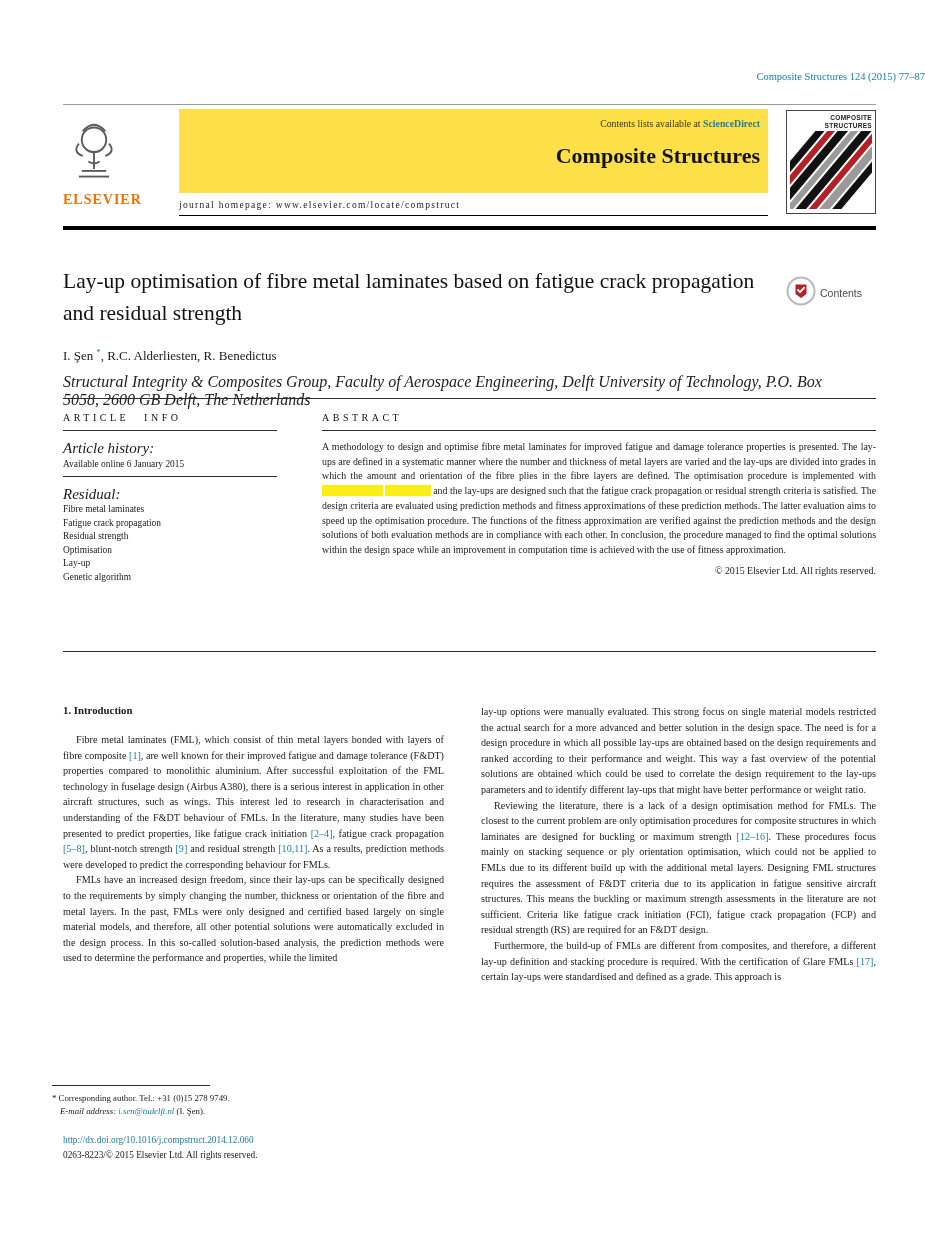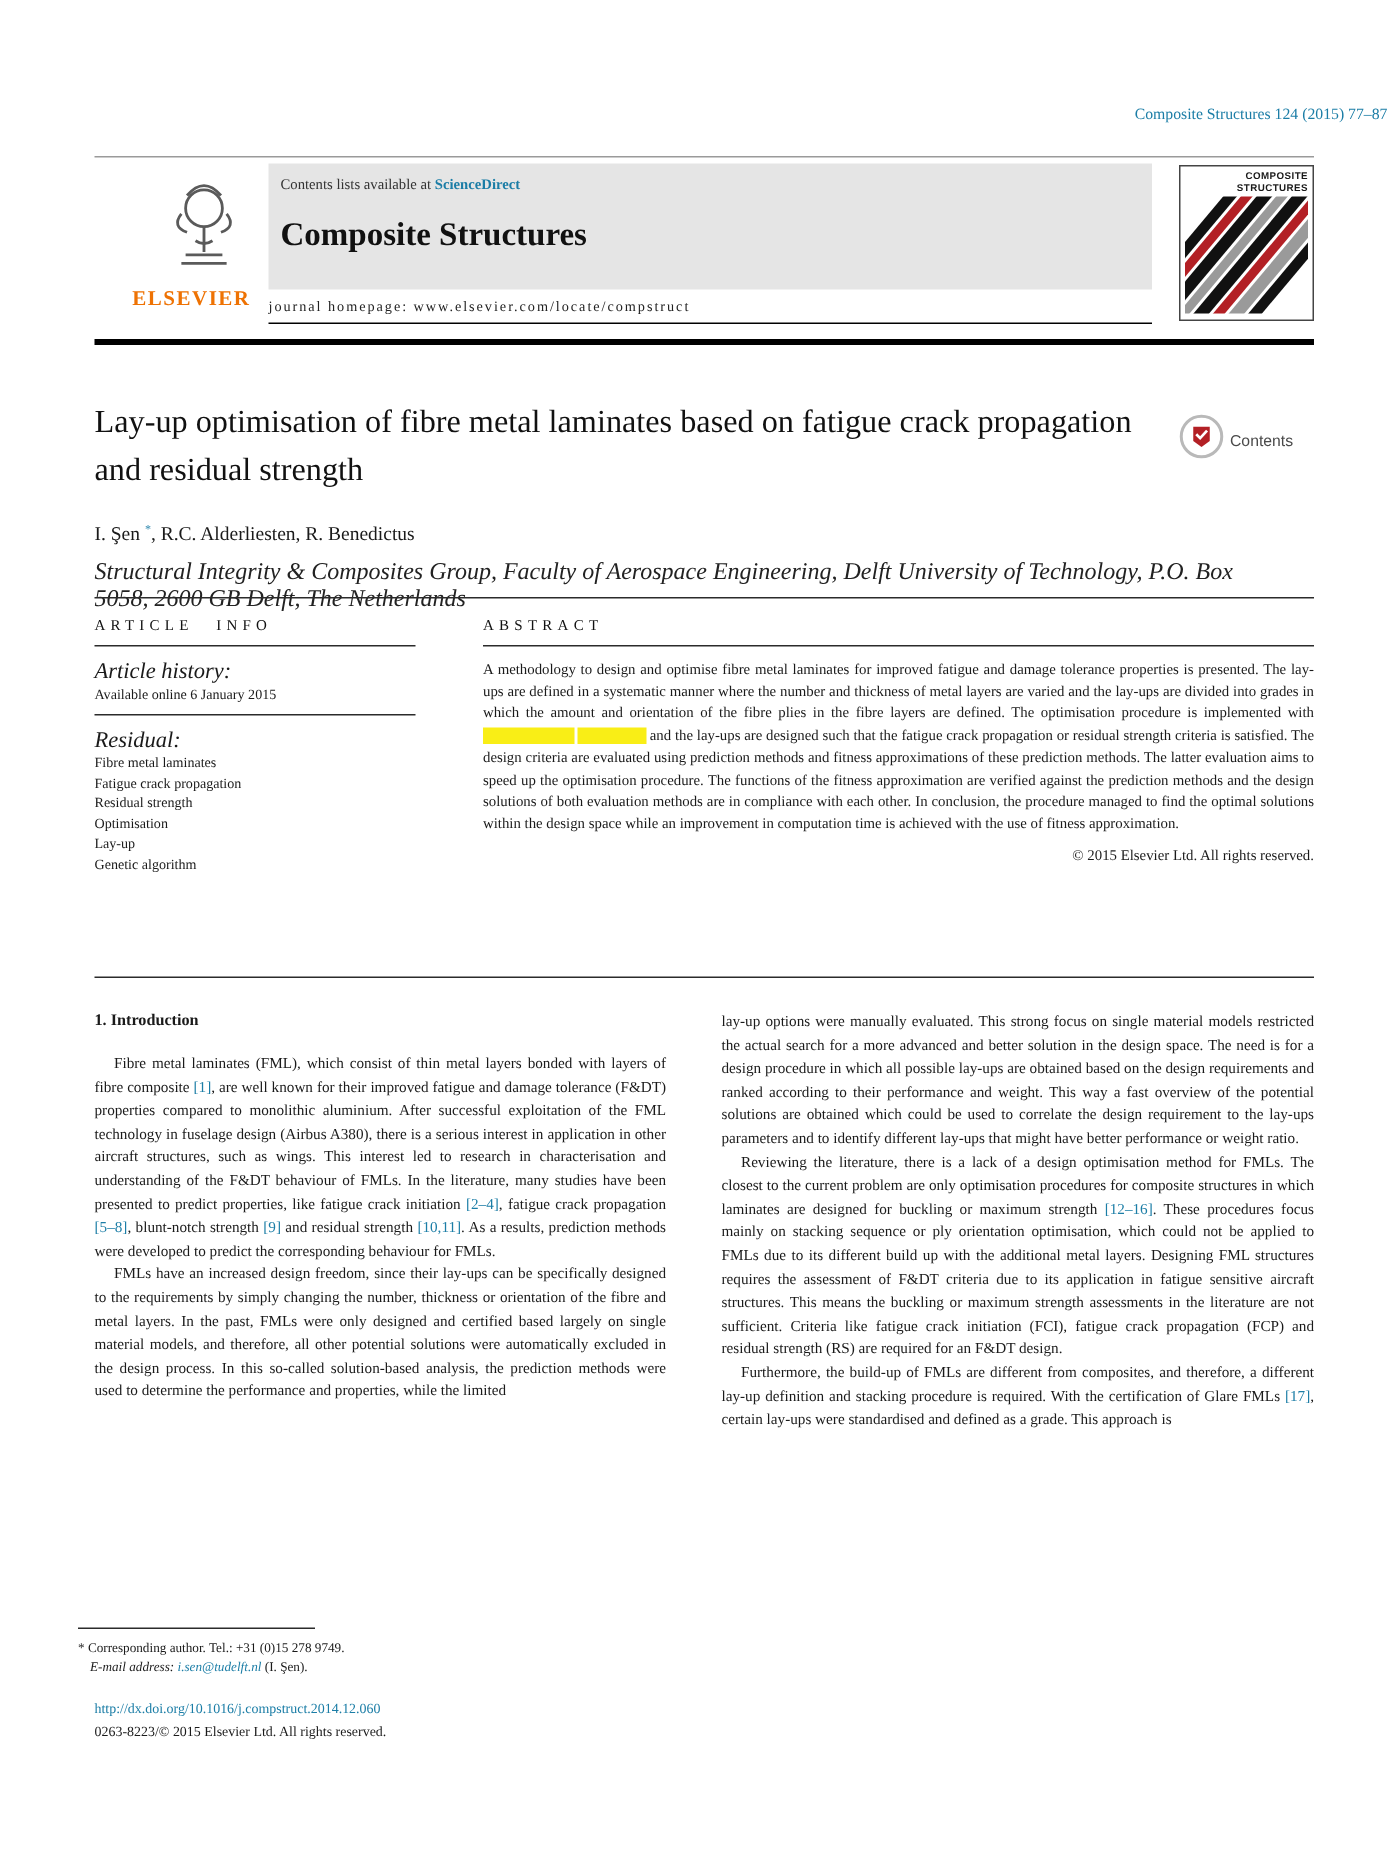--- a/index.html
+++ b/index.html
@@ -7,24 +7,24 @@
   body { width:925px; height:1234px; position:relative; font-family:"Liberation Serif", serif; color:#1a1a1a; }
 
   .link { color:var(--link); }
   .hl { background:var(--highlight); }
   .em { font-style:italic; }
   .rule { border-top:1px solid #2b2b2b; height:0; }
 
   .journal-ref { position:absolute; top:71px; left:0; right:0; text-align:right; font-size:10.5px; }
 
   .header { position:absolute; top:104px; left:63px; width:813px; height:112px; border-top:1px solid #9a9a9a; display:flex; }
-  .logo-box { width:104px; display:flex; flex-direction:column; align-items:flex-end; justify-content:center; padding-top:6px; }
+  .logo-box { width:104px; display:flex; flex-direction:column; align-items:flex-start; justify-content:center; padding-top:6px; }
   .elsevier-text { color:var(--orange); font-weight:bold; font-size:14px; letter-spacing:1px; margin-top:2px; }
   .mid-col { flex:1; margin:4px 18px 0 12px; border-bottom:1.5px solid #000; }
-  .mid-gray { background:#e5e5e5; text-align:left; padding:9px 8px 10px; height:84px; }
+  .mid-gray { background:#fde047; text-align:right; padding:9px 8px 10px; height:84px; }
   .contents-line { font-size:9.8px; color:#333; }
   .contents-line .link { font-weight:bold; }
   .mid-title { font-size:22px; font-weight:bold; margin-top:14px; color:#111; }
   .homepage-line { font-size:9.5px; letter-spacing:1.3px; margin-top:7px; padding-bottom:5px; color:#222; }
   .cover-box { width:90px; height:104px; margin-top:5px; border:1px solid #444; background:#fff; padding:3px; display:flex; flex-direction:column; }
   .cover-title { font-family:"Liberation Sans", sans-serif; font-size:6.5px; font-weight:bold; text-align:right; line-height:7.5px; letter-spacing:.3px; }
   .cover-box svg { margin-top:2px; }
 
   .thick-bar { position:absolute; top:226px; left:63px; width:813px; height:4px; background:#000; }
 
@@ -42,21 +42,21 @@
   .info-col { position:absolute; top:412px; left:63px; width:214px; }
   .abs-col { position:absolute; top:412px; left:322px; width:554px; }
   .spaced-heading { font-size:10px; letter-spacing:3.5px; word-spacing:9px; color:#111; }
   .info-col .rule, .abs-col .rule { margin-top:7px; }
   .info-label { font-style:italic; font-size:15px; margin-top:9px; }
   .info-line { font-size:9.4px; margin-top:2px; }
   .kw { font-size:9.4px; line-height:13.6px; }
   .abs-text { margin-top:9px; font-size:9.9px; line-height:14.7px; text-align:justify; }
   .abs-copyright { margin-top:7px; font-size:9.9px; text-align:right; }
 
-  .body-cols { position:absolute; top:674px; left:63px; width:813px; display:flex; gap:37px;font-family:Liberation Serif, serif; }
+  .body-cols { position:absolute; top:704px; left:63px; width:813px; display:flex; gap:37px;font-family:Liberation Serif, serif; }
   .col-left { width:381px; }
   .col-right { width:395px; }
   .sec-heading { font-size:10.8px; font-weight:bold; margin-bottom:16px; }
   .body-p { font-size:10.15px; line-height:15.6px; text-align:justify; }
   .body-p.indent { text-indent:13px; }
 
   .footnote { position:absolute; top:1085px; left:52px; width:400px; }
   .footnote .rule { width:158px; margin-bottom:6px; border-top-width:1px; }
   .fn-line { font-size:8.8px; line-height:13px; }
   .fn-line.indent { padding-left:8px; }

